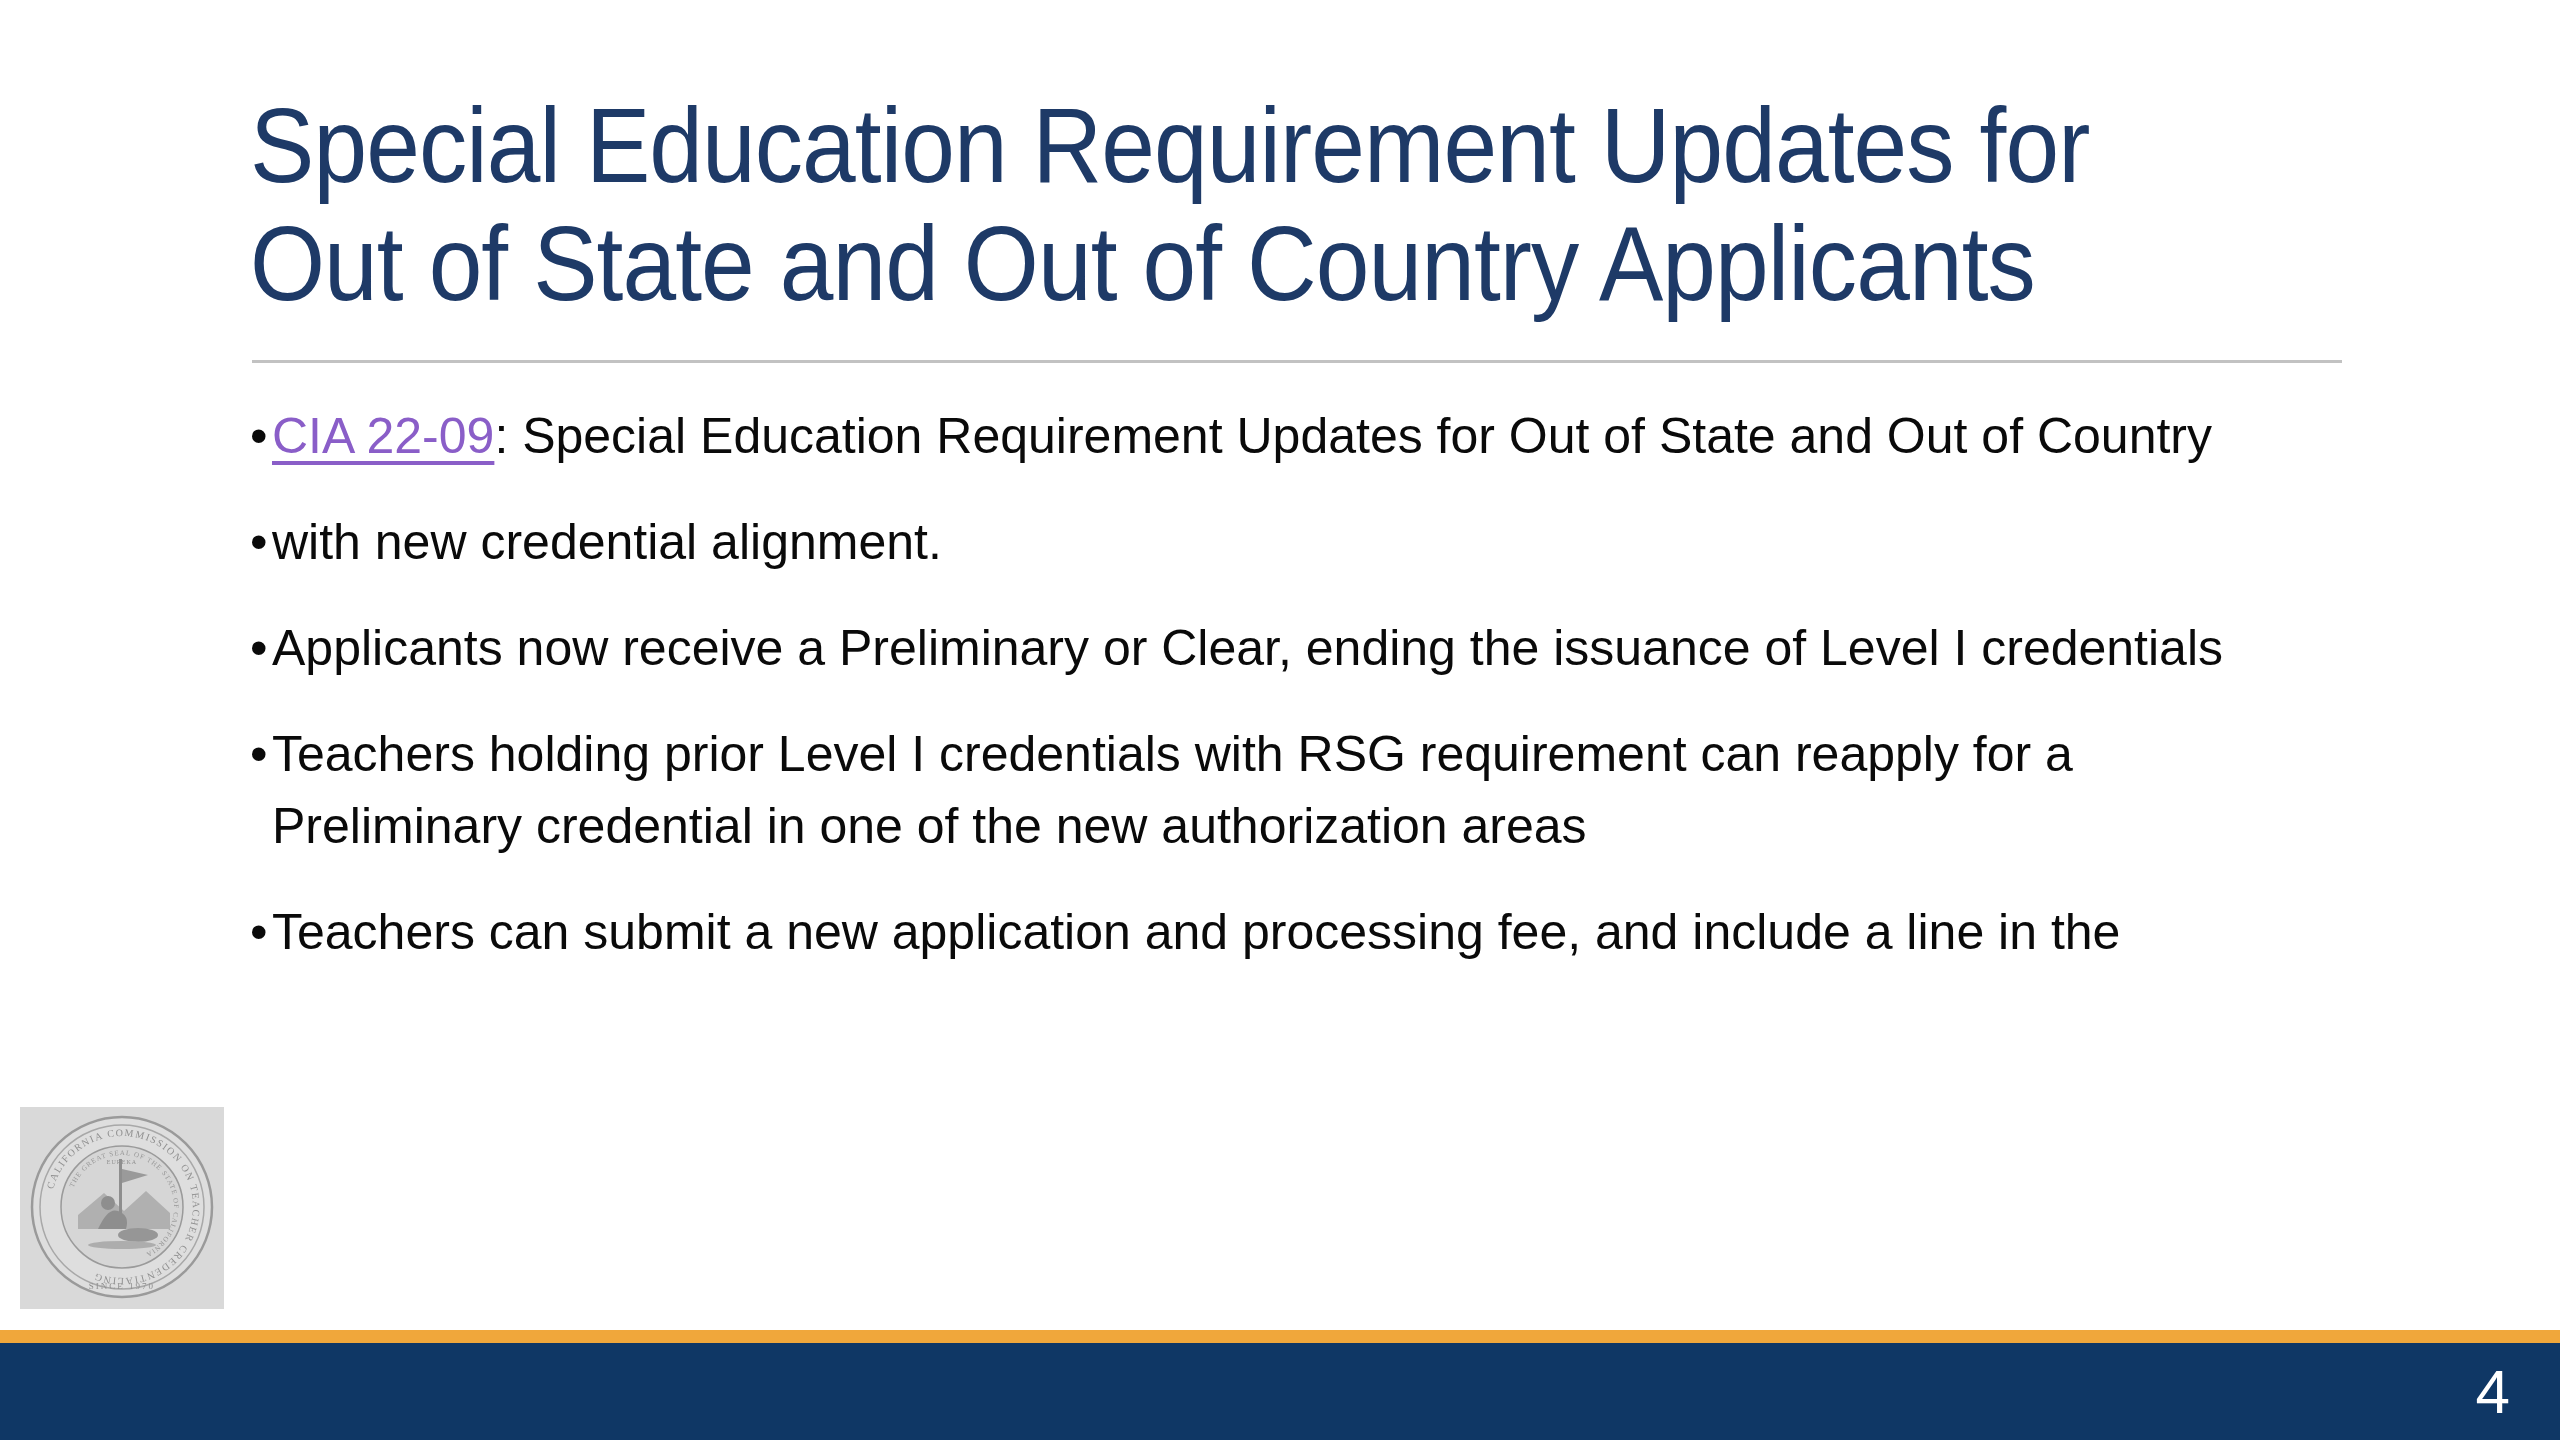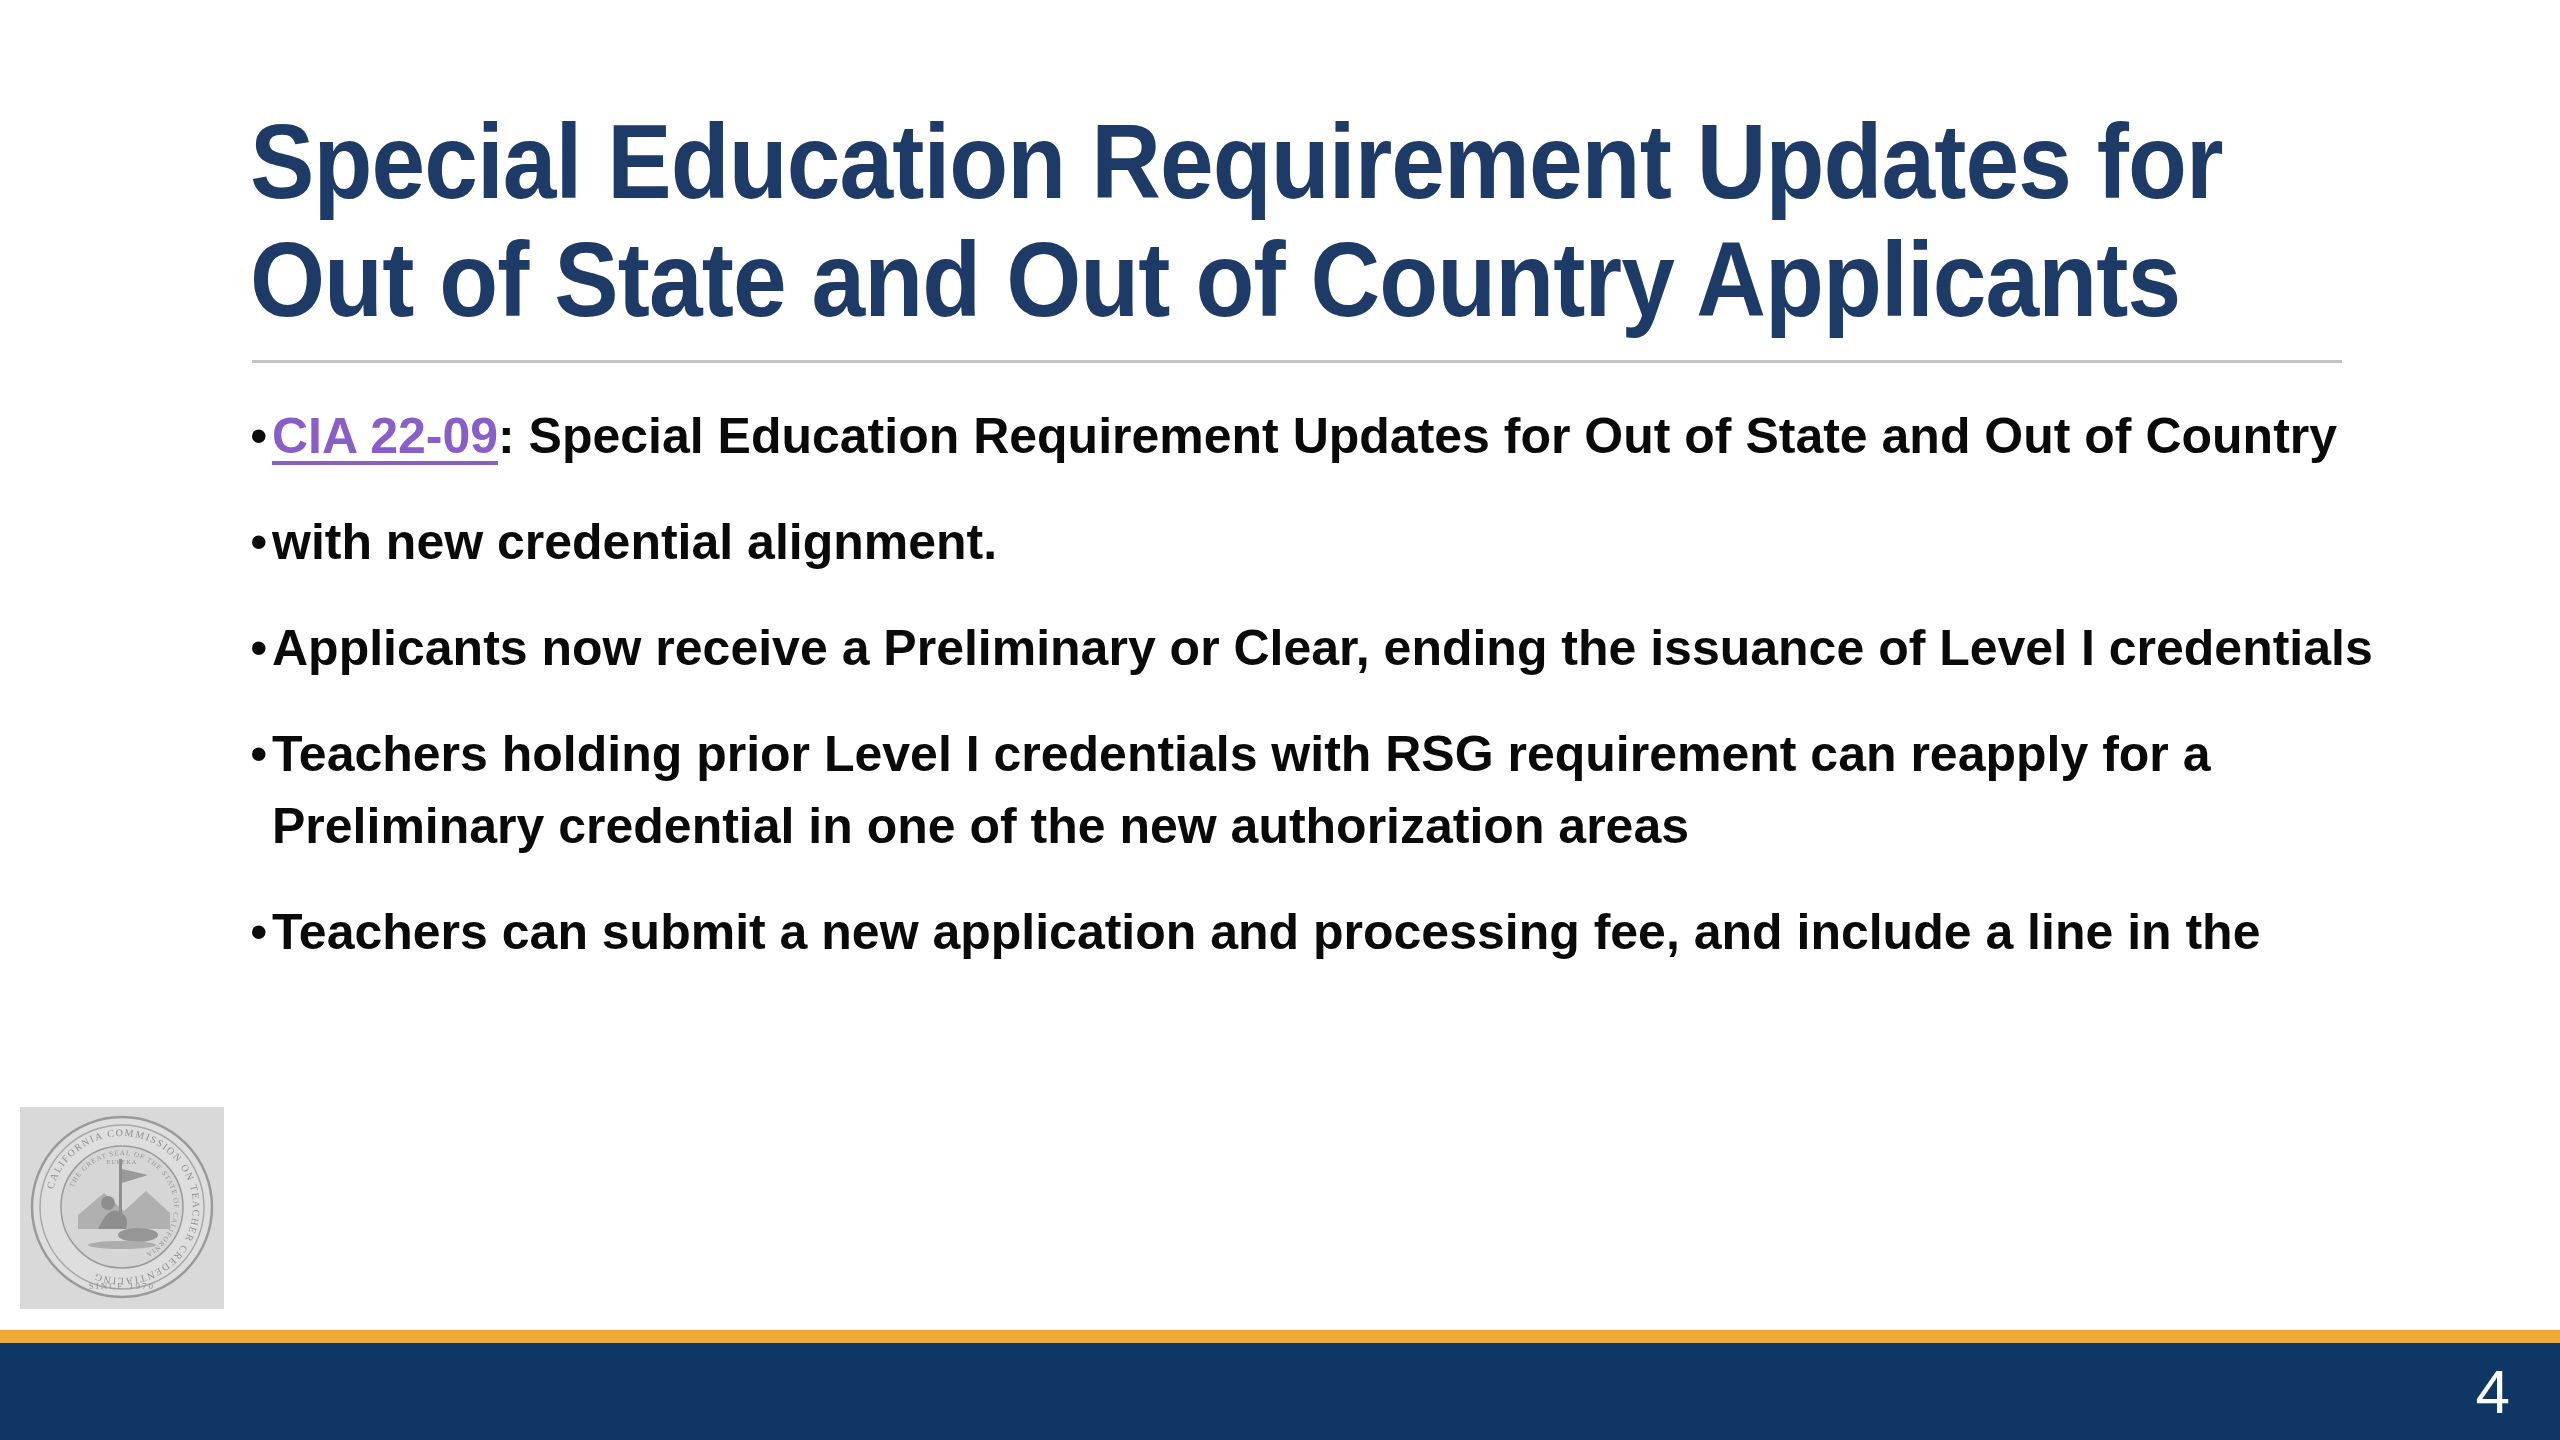--- a/index.html
+++ b/index.html
@@ -11,25 +11,25 @@
     position: relative;
     width: 2560px;
     height: 1440px;
     background: #ffffff;
     overflow: hidden;
     font-family: "Liberation Sans", sans-serif;
   }
   .title {
     position: absolute;
     left: 250px;
-    top: 102px;
+    top: 86px;
     margin: 0;
     font-size: 106px;
     line-height: 118px;
-    font-weight: 700;
+    font-weight: 400;
     letter-spacing: -1px;
     color: #1E3A67;
     white-space: nowrap;
   }
   .title-line {
     display: block;
     transform: scaleX(0.91);
     transform-origin: left top;
   }
   .divider {
@@ -51,21 +51,21 @@
   }
   .bullet {
     display: flex;
     align-items: flex-start;
     margin: 0 0 34px 0;
   }
   .dot {
     flex: 0 0 22px;
     width: 22px;
   }
-  .lines { flex: 1 1 auto; font-weight: bold; }
+  .lines { flex: 1 1 auto; }
   .line { white-space: nowrap; }
   .doc-link {
     color: #8A5EC8;
     text-decoration: underline;
     text-decoration-thickness: 4px;
     text-underline-offset: 8px;
     cursor: pointer;
   }
   .seal {
     position: absolute;

